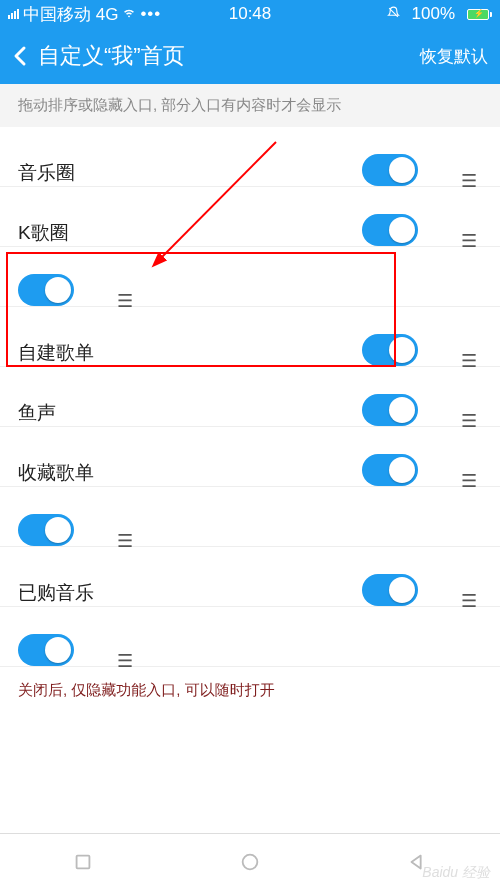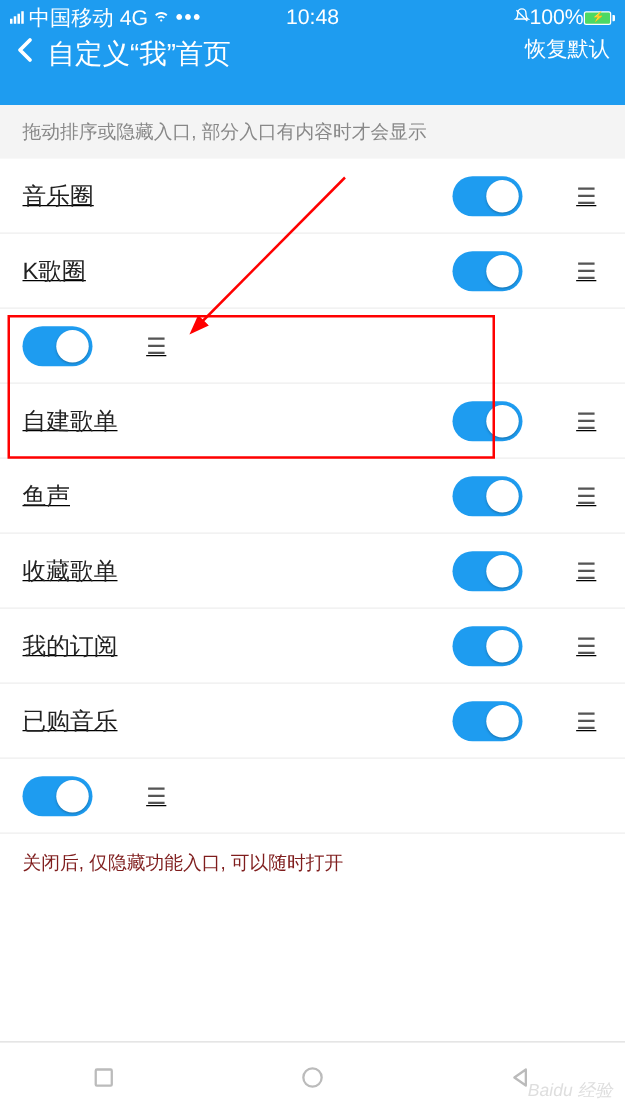--- a/index.html
+++ b/index.html
@@ -15,61 +15,60 @@
       height: 28px;
       background: #1e9cf0;
       color: #fff;
       display: flex;
       align-items: center;
       padding: 0 8px;
       font-size: 17px;
     }
     .status-left { display: flex; align-items: center; gap: 4px; flex: 1; }
     .status-center { flex: 0 0 auto; font-weight: 500; }
-    .status-right { flex: 1; display: flex; justify-content: flex-end; align-items: center; gap: 0; }
+    .status-right { flex: 1; display: flex; justify-content: flex-end; align-items: center; gap: 12px; }
     .signal-bars { display: inline-flex; align-items: flex-end; gap: 1px; }
     .signal-bars span { width: 2px; background: #fff; }
     .signal-bars span:nth-child(1){height:4px}.signal-bars span:nth-child(2){height:6px}.signal-bars span:nth-child(3){height:8px}.signal-bars span:nth-child(4){height:10px}
     .wifi-icon svg { width: 14px; height: 14px; }
     .dots { letter-spacing: 1px; }
     .bell-icon svg { width: 13px; height: 13px; }
     .battery { display: inline-flex; align-items: center; }
     .battery-body {
       width: 22px; height: 11px; border: 1px solid #fff; border-radius: 2px;
       background: #4cd964; position: relative;
     }
     .battery-tip { width: 2px; height: 5px; background: #fff; margin-left: 1px; border-radius: 0 1px 1px 0; }
     .battery-body::after { content:"⚡"; position:absolute; font-size:8px; left:6px; top:-1px; color:#fff; }
 
     .nav-bar {
       height: 56px;
       background: #1e9cf0;
       color: #fff;
       display: flex;
-      align-items: flex-start;
+      align-items: center;
       padding: 0 12px;
     }
     .back-chevron { width: 20px; display:flex; align-items:center; }
     .nav-title { font-size: 22px; margin-left: 6px; flex: 1; font-weight: 400; }
     .nav-action { font-size: 17px; }
 
     .hint {
       background: #f4f4f4;
       color: #888;
       font-size: 15px;
       padding: 12px 18px;
     }
     .list { background: #fff; }
     .row {
       display: flex;
-      align-items: center;
+      align-items: flex-end;
       height: 60px;
       padding: 0 18px;
       border-bottom: 1px solid #eee;
-      text-decoration: underline;
     }
     .row-label { flex: 1; font-size: 19px; color: #222; }
     .toggle {
       width: 56px; height: 32px; border-radius: 16px;
       background: #1e9cf0; position: relative; margin-right: 38px;
       cursor: pointer;
     }
     .toggle::after {
       content: ""; position: absolute; right: 3px; top: 3px;
       width: 26px; height: 26px; border-radius: 50%; background: #fff;
@@ -203,21 +202,20 @@
       </div>
   </div>
   <div class="row">
     <div class="row-label">收藏歌单</div>
     <div class="toggle"></div>
     <div class="drag-handle">
         <span class="lines">☰</span>
       </div>
   </div>
   <div class="row">
-    <div class="row-label">我的订阅</div>
     <div class="toggle"></div>
     <div class="drag-handle">
         <span class="lines">☰</span>
       </div>
   </div>
   <div class="row">
     <div class="row-label">已购音乐</div>
     <div class="toggle"></div>
     <div class="drag-handle">
         <span class="lines">☰</span>

